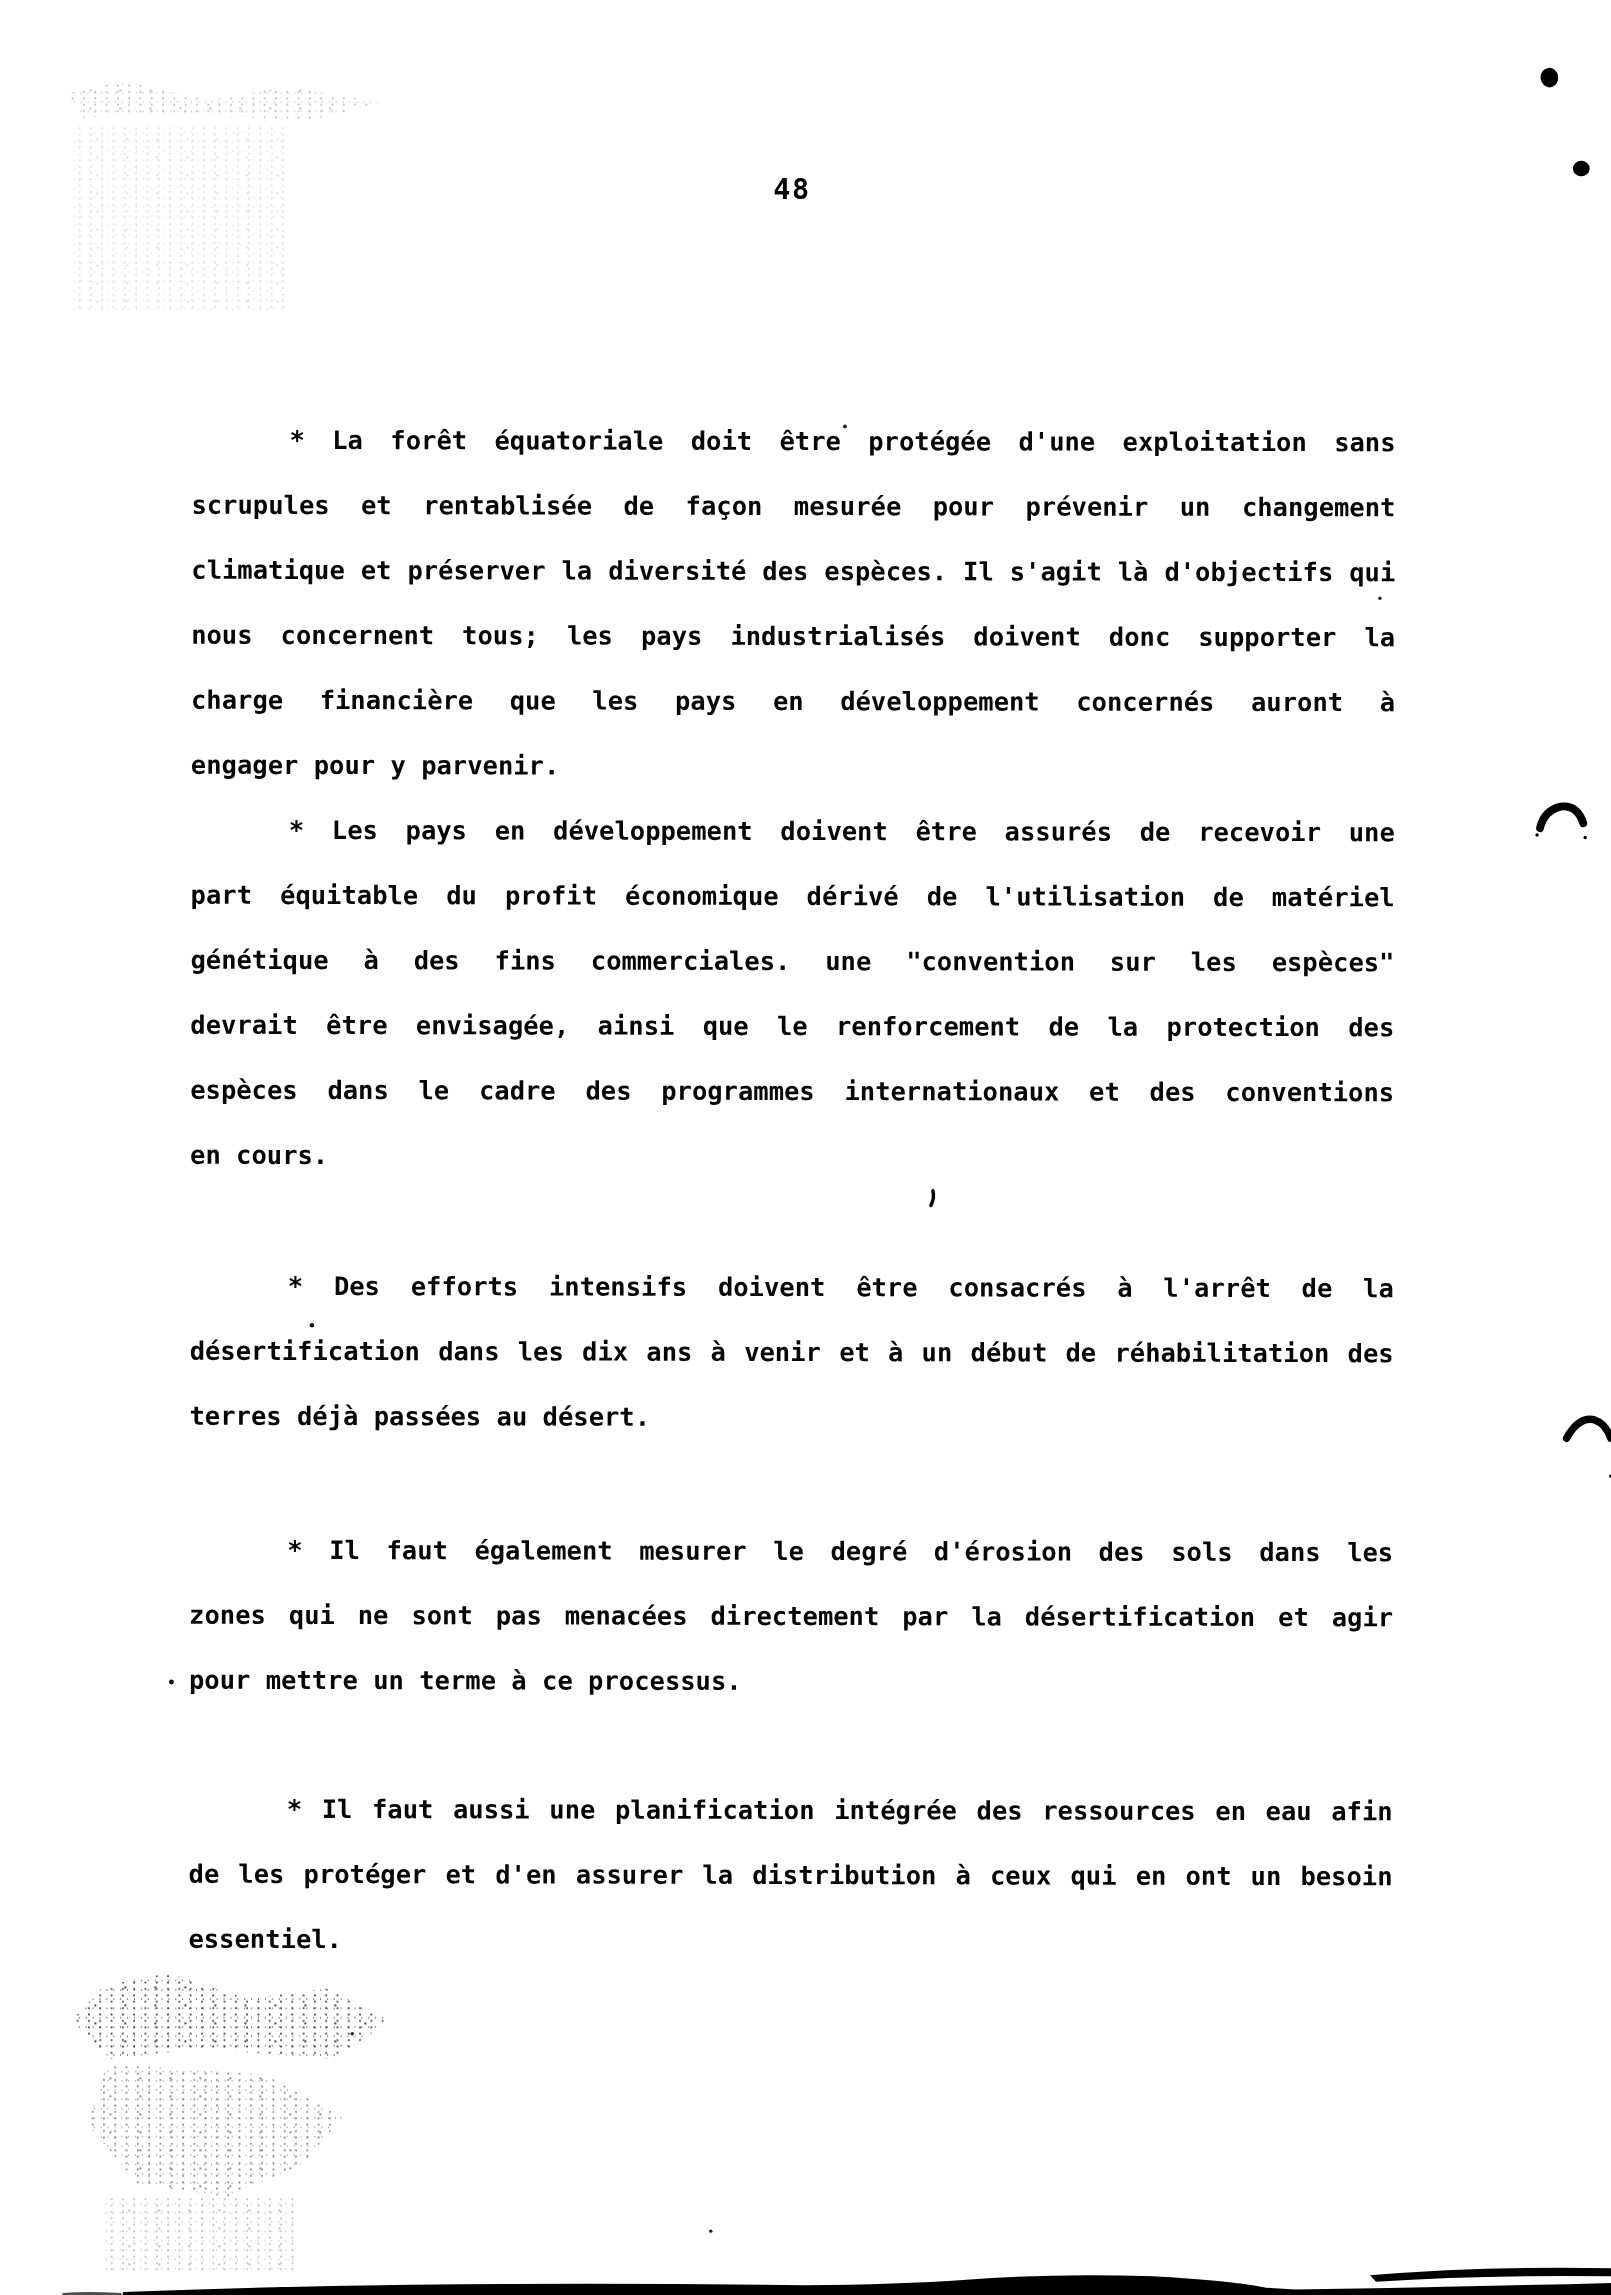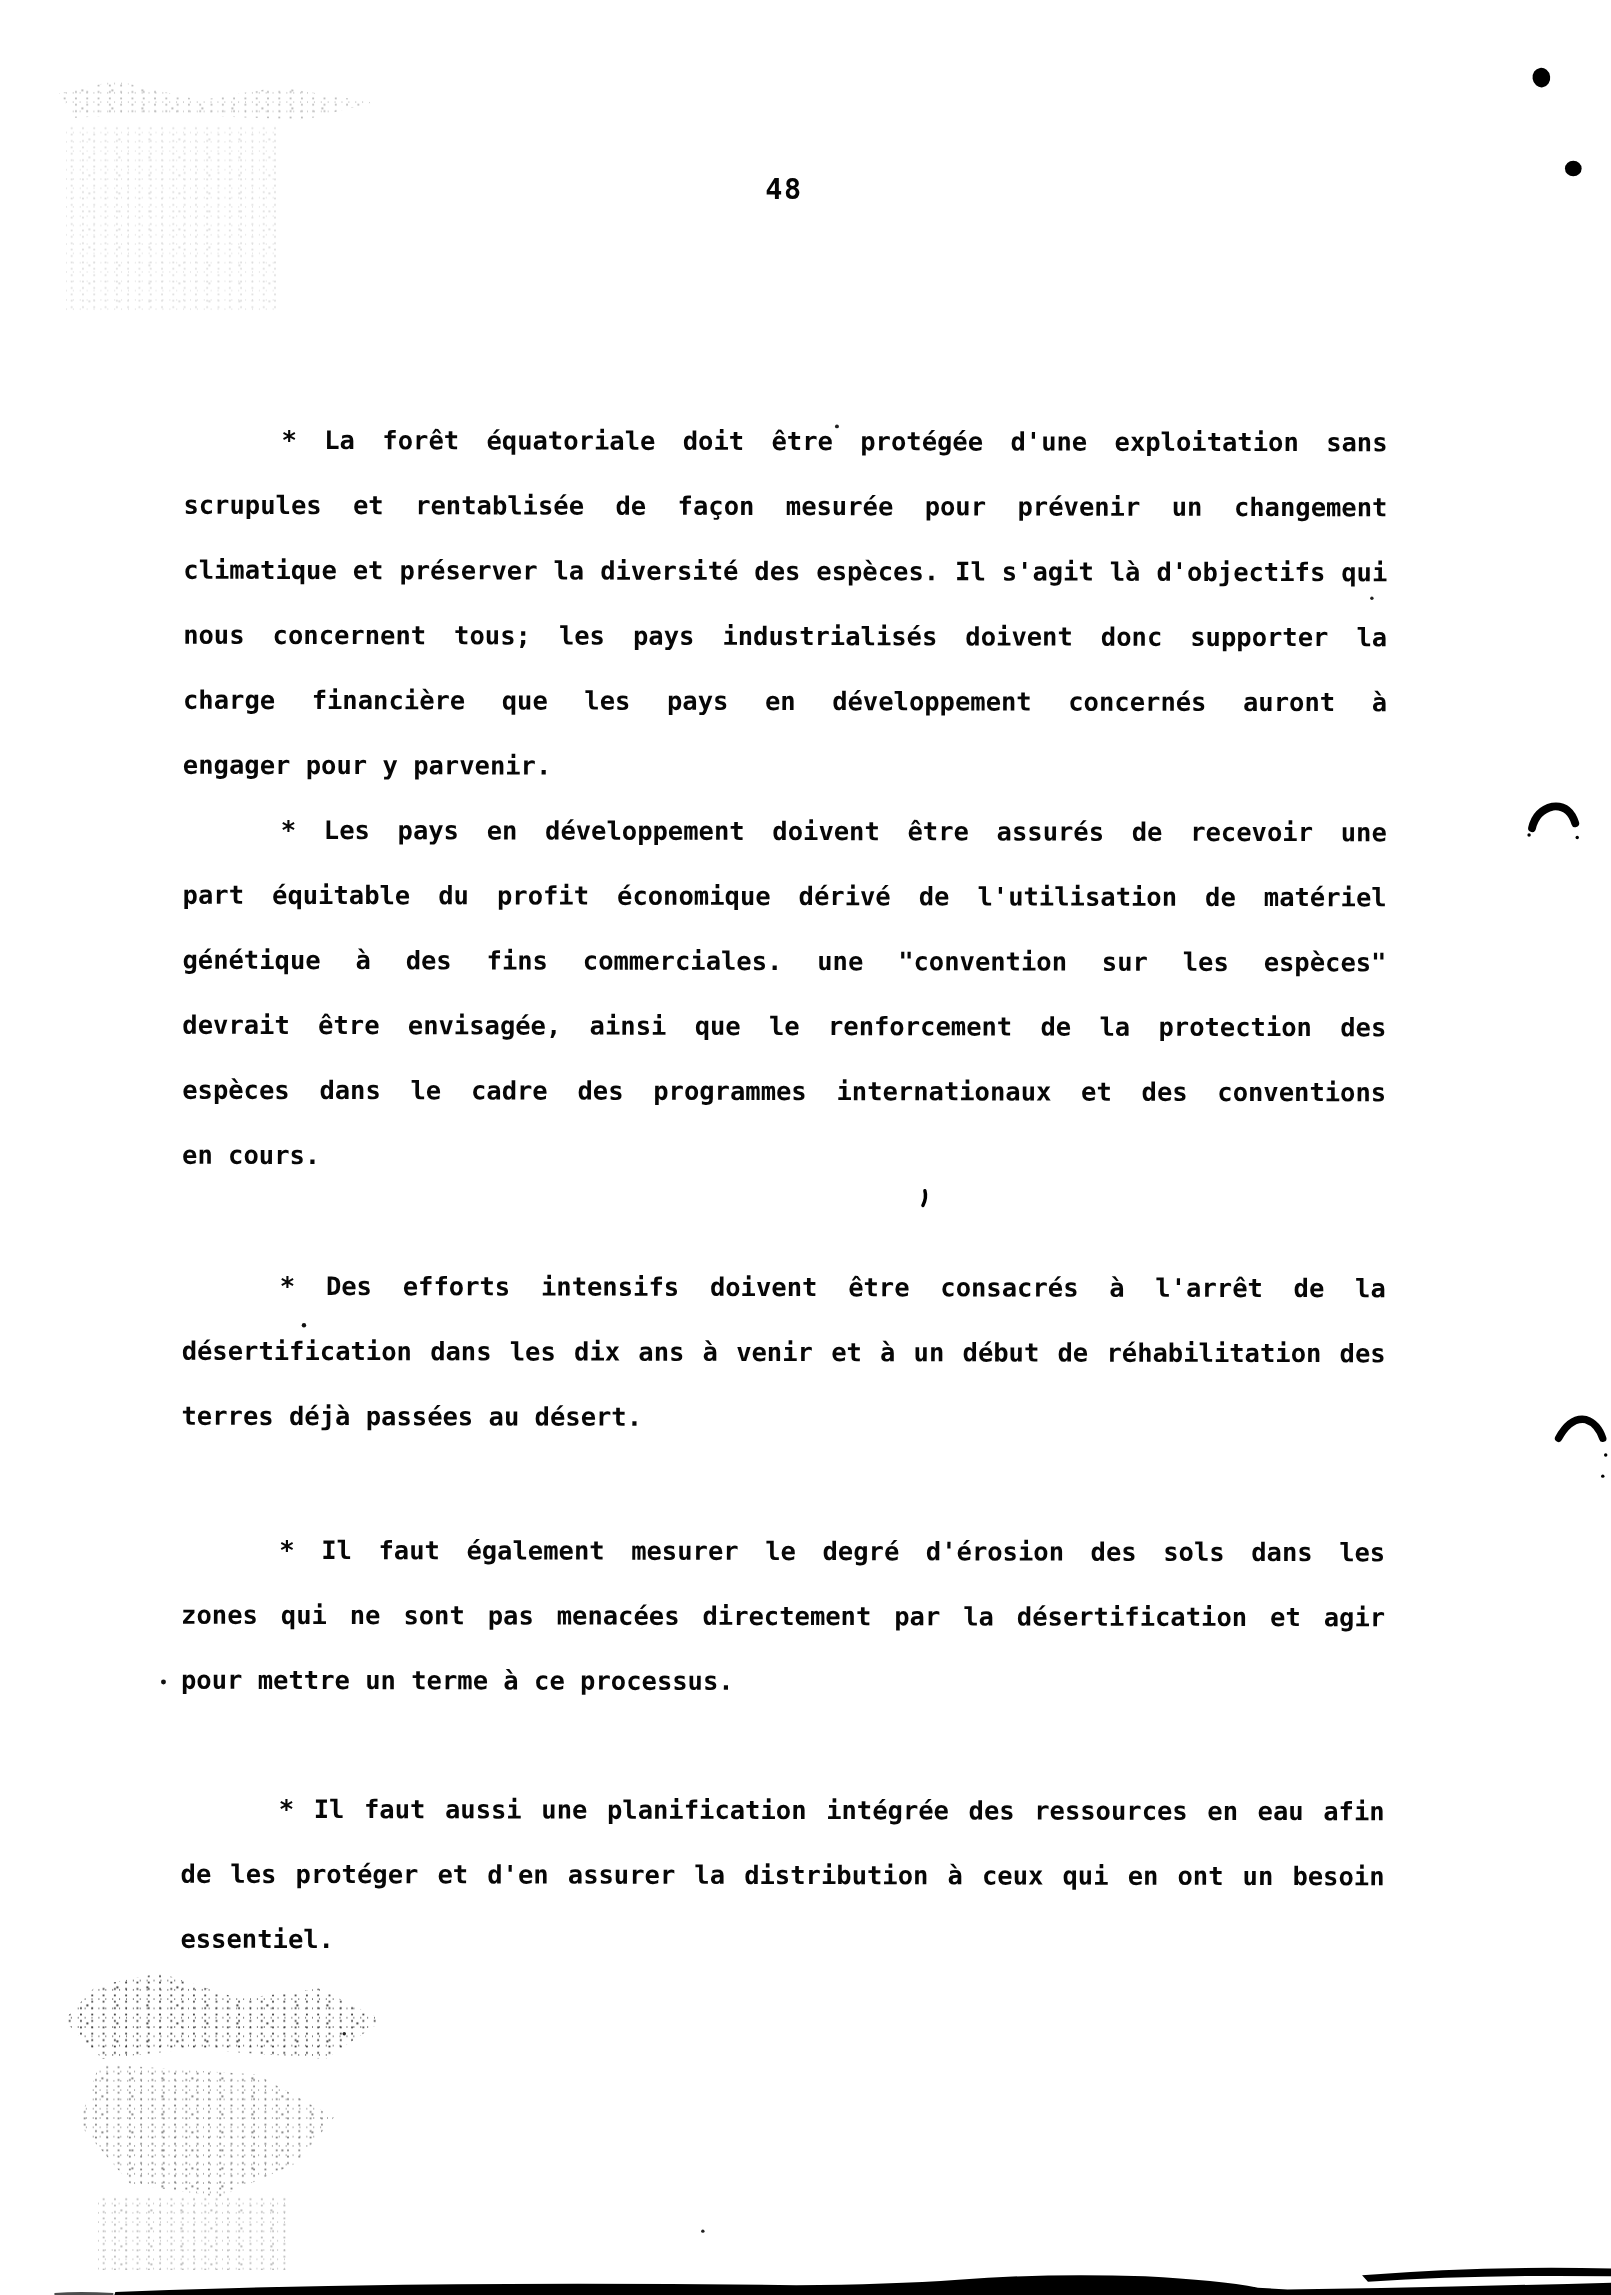--- a/index.html
+++ b/index.html
@@ -6,20 +6,21 @@
   body {
     width: 1612px; height: 2295px;
     background: #ffffff;
     position: relative;
     overflow: hidden;
     font-family: "DejaVu Sans Mono", "Liberation Mono", monospace;
   }
   .page {
     position: absolute; inset: 0;
     background: #ffffff;
+    margin-left: 8px;
   }
   .page-number {
     position: absolute;
     top: 173px; left: 182px; width: 1204px;
     text-align: center;
     font-size: 28.5px; font-weight: 700;
     letter-spacing: 1.5px;
     color: #050505;
   }
   .text-block {

